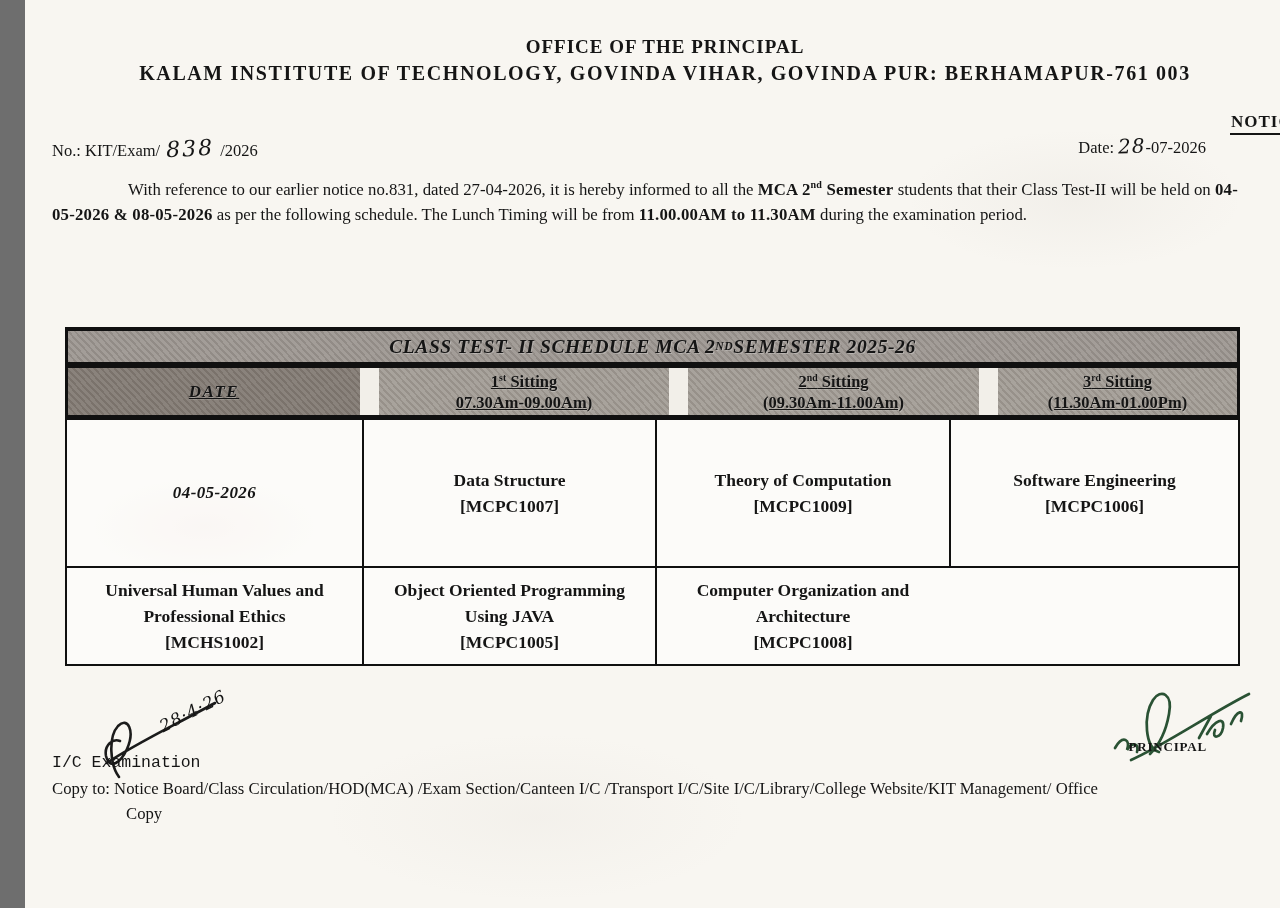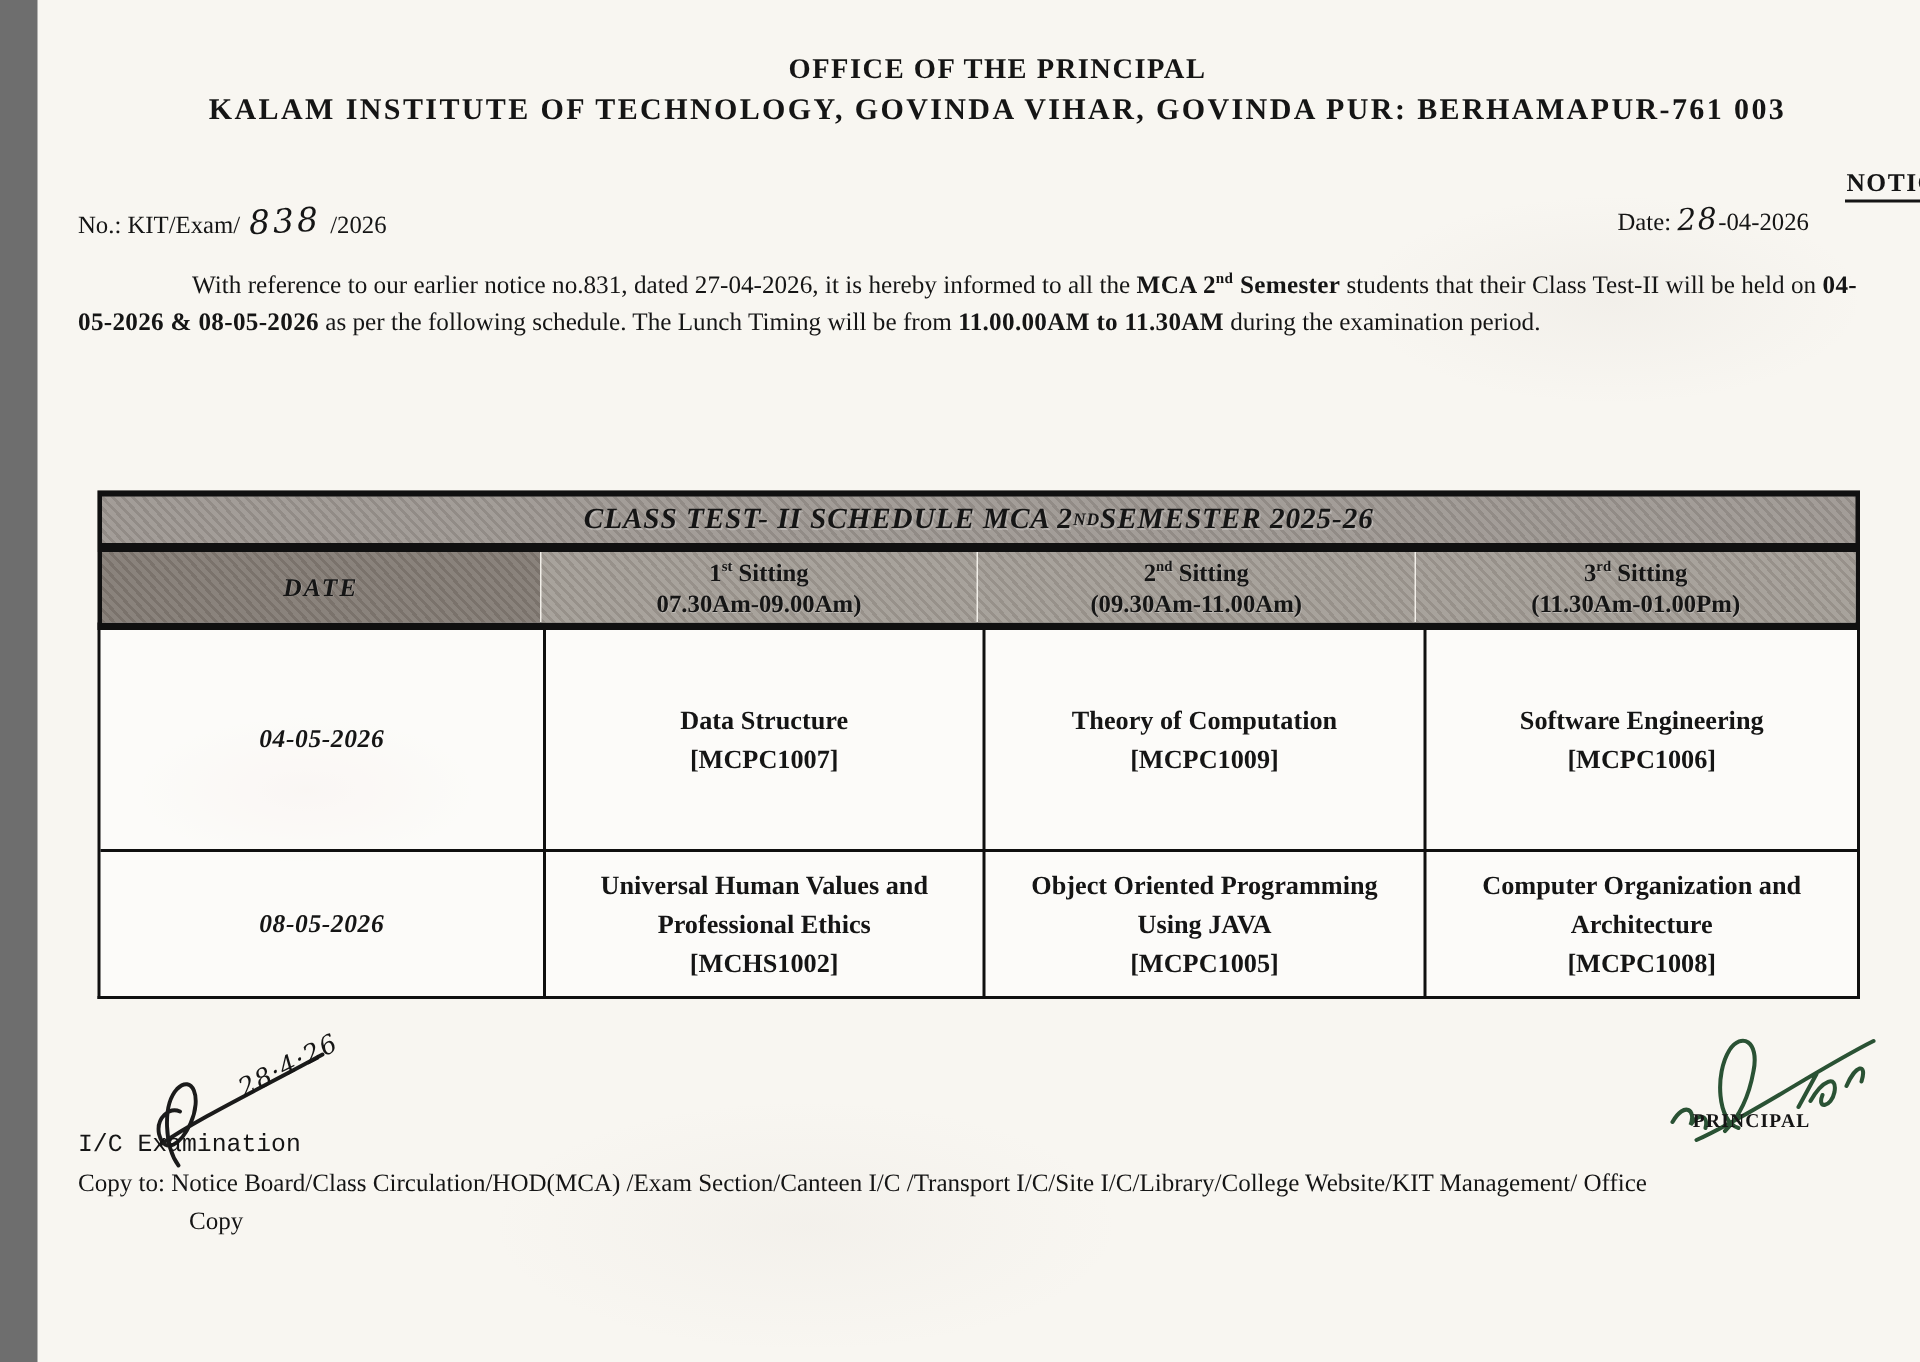--- a/index.html
+++ b/index.html
@@ -34,21 +34,21 @@
   sup { font-size:.6em; vertical-align:super; line-height:0; font-weight:inherit; }
   
   .sched { position:absolute; left:40px; top:327px; width:1175px; }
   .gray-tex { background-image:repeating-linear-gradient(47deg, rgba(45,38,32,.10) 0 2px, rgba(255,255,255,.06) 2px 5px); }
   .t-title { height:41px; border:3px solid #101010; border-top-width:4px; border-bottom-width:6px;
     background-color:#9d9792; display:flex; align-items:center; justify-content:center;
     font-size:19.5px; font-weight:bold; letter-spacing:.6px;
     text-shadow:1px 1px 0 rgba(255,255,255,.25);font-style:italic; }
   .t-head { height:52px; border-left:3px solid #101010; border-right:3px solid #101010;
     border-bottom:5px solid #101010; background:#f2efe9;
-    display:grid; grid-template-columns:292px 290px 291px 1fr; column-gap:1px; }
+    display:grid; grid-template-columns:292px 290px 291px 1fr; column-gap:19px;text-decoration:underline; }
   .h-cell { background-color:#a39d96; display:flex; flex-direction:column; align-items:center;
     justify-content:center; font-size:16.5px; font-weight:600; line-height:21px;
     text-shadow:.5px .5px 0 rgba(255,255,255,.25); }
   .h-date { background-color:#837b74; font-style:italic; font-weight:bold; font-size:17px; letter-spacing:1.5px; }
   .t-body { border:2px solid #101010; border-top:0; background:rgba(255,255,255,.55); }
   .t-row { display:grid; grid-template-columns:295px 293px 294px 1fr; }
   .t-row-1 { height:146px;border-radius:26px; }
   .t-row-2 { height:98px; border-top:2px solid #101010; }
   .t-cell { display:flex; align-items:center; justify-content:center; text-align:center;
     font-size:17.5px; line-height:26px; white-space:pre-line; border-left:2px solid #101010; padding:0 8px;font-weight:bold; }
@@ -77,21 +77,21 @@
 
   <div class="notice-wrap">
     <span class="notice-title">NOTICE</span>
   </div>
 
   <div class="ref-line">
     <span>No.: KIT/Exam/</span><span class="hand hand-ref">838</span><span>/2026</span>
   </div>
 
   <div class="date-line">
-    <span>Date:</span><span class="hand hand-day">28</span><span>-04-2026</span>
+    <span>Date:</span><span class="hand hand-day">28</span><span>-07-2026</span>
   </div>
 
   <p class="para"><span>With reference to our earlier notice no.831, dated 27-04-2026, it is hereby informed to all the </span><b><span>MCA 2</span><sup>nd</sup><span> Semester</span></b><span> students that their Class Test-II will be held on </span><b><span>04-05-2026 &amp; 08-05-2026</span></b><span> as per the following schedule. The Lunch Timing will be from </span><b><span>11.00.00AM to 11.30AM</span></b><span> during the examination period.</span></p>
 
   <div class="sched">
     <div class="t-title gray-tex">
         <span>CLASS TEST- II SCHEDULE MCA 2</span>
         <sup>ND</sup>
         <span> SEMESTER 2025-26</span>
       </div>
@@ -116,21 +116,20 @@
       <div class="t-row t-row-1">
         <div class="t-cell c-date">04-05-2026</div>
         <div class="t-cell">Data Structure
 [MCPC1007]</div>
         <div class="t-cell">Theory of Computation
 [MCPC1009]</div>
         <div class="t-cell">Software Engineering
 [MCPC1006]</div>
       </div>
       <div class="t-row t-row-2">
-        <div class="t-cell c-date">08-05-2026</div>
         <div class="t-cell">Universal Human Values and
 Professional Ethics
 [MCHS1002]</div>
         <div class="t-cell">Object Oriented Programming
 Using JAVA
 [MCPC1005]</div>
         <div class="t-cell">Computer Organization and
 Architecture
 [MCPC1008]</div>
       </div>

